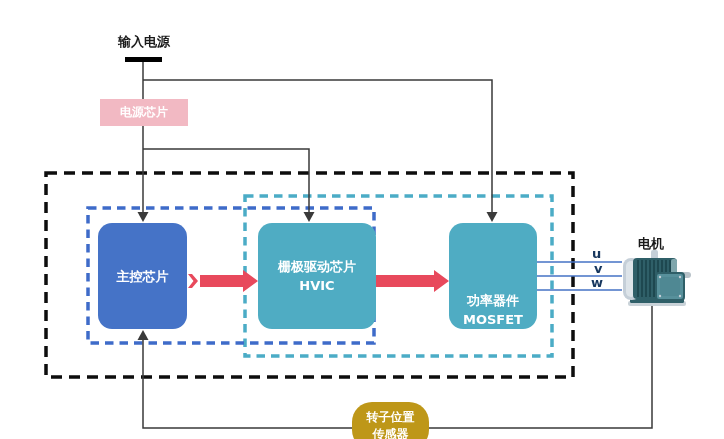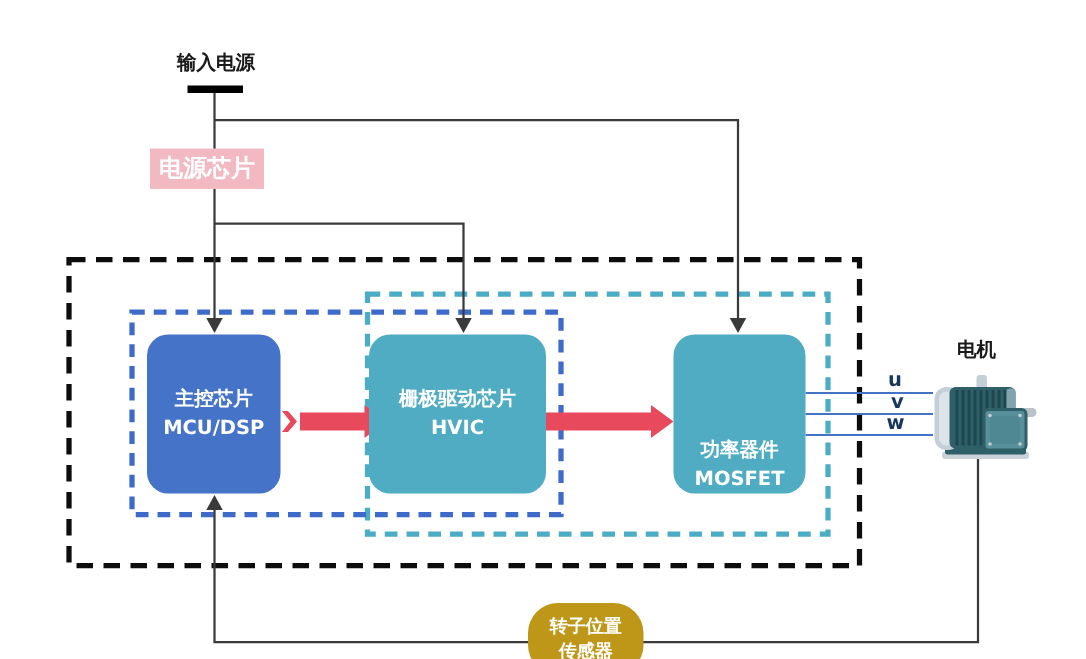--- a/index.html
+++ b/index.html
@@ -12,21 +12,21 @@
   body{font-family:"DejaVu Sans","Liberation Sans",sans-serif;}
   .stage{position:relative;width:724px;height:439px;background:#fff;overflow:hidden;margin-top:28px;}
   .wires{position:absolute;left:0;top:0;z-index:1;}
   .abs{position:absolute;z-index:2;}
 
   .lbl{color:var(--ink);font-weight:bold;font-size:13px;white-space:nowrap;}
   .terminal{background:#000;}
 
   .chipbox{display:flex;align-items:center;justify-content:center;
            color:#fff;font-weight:bold;text-align:center;}
-  .power-chip{width:76px;height:27px;background:var(--pink);font-size:16px;}
+  .power-chip{width:88px;height:27px;background:var(--pink);font-size:12px;}
   .block{width:89px;height:106px;border-radius:14px;flex-direction:column;
          font-size:13px;line-height:19px;}
   .block .l1,.block .l2{display:block;}
   .mcu{background:var(--mcu_blue);text-align:right;}
   .tealblock{background:var(--teal);}
   .sensor{width:77px;height:48px;border-radius:20px;background:var(--gold);
           flex-direction:column;font-size:12px;line-height:17px;}
 
   .phase{color:var(--phase_text);font-weight:bold;font-size:13px;z-index:3;}
 
@@ -77,36 +77,35 @@
 
   <div class="abs lbl" style="left:118px;top:5px;">输入电源</div>
   <div class="abs terminal" style="left:125px;top:29px;width:37px;height:5px;"></div>
 
   <div class="abs chipbox power-chip" style="left:100px;top:71px;">
     <span>电源芯片</span>
   </div>
 
   <div class="abs chipbox block mcu" style="left:98px;top:195px;">
     <span class="l1">主控芯片</span>
-    <span class="l2">MCU/DSP</span>
   </div>
-  <div class="abs chipbox block tealblock" style="left:246px;top:195px;width:118px;">
+  <div class="abs chipbox block tealblock" style="left:258px;top:195px;width:118px;">
     <span class="l1">栅极驱动芯片</span>
     <span class="l2">HVIC</span>
   </div>
   <div class="abs chipbox block tealblock" style="left:449px;top:195px;width:88px;justify-content:flex-end;">
     <span class="l1">功率器件</span>
     <span class="l2">MOSFET</span>
   </div>
 
   <div class="abs phase" style="left:592px;top:218px;">u</div>
   <div class="abs phase" style="left:594px;top:233px;">v</div>
   <div class="abs phase" style="left:591px;top:247px;">w</div>
 
-  <div class="abs lbl" style="left:638px;top:196px;">电机</div>
+  <div class="abs lbl" style="left:638px;top:207px;">电机</div>
   <svg class="abs" style="left:620px;top:222px;" width="72" height="58" viewBox="0 0 72 58">
 
     <rect x="8" y="51" width="58" height="5" rx="2" fill="#C9D2D8"></rect>
     <rect x="10" y="46" width="54" height="7" rx="1.5" fill="#2F5F68"></rect>
 
     <rect x="3" y="8" width="17" height="42" rx="8" fill="#C5CFD8"></rect>
     <rect x="6" y="11" width="10" height="36" rx="5" fill="#DDE4E9"></rect>
 
     <rect x="31" y="0" width="7" height="10" rx="2" fill="#C5CFD8"></rect>
 

